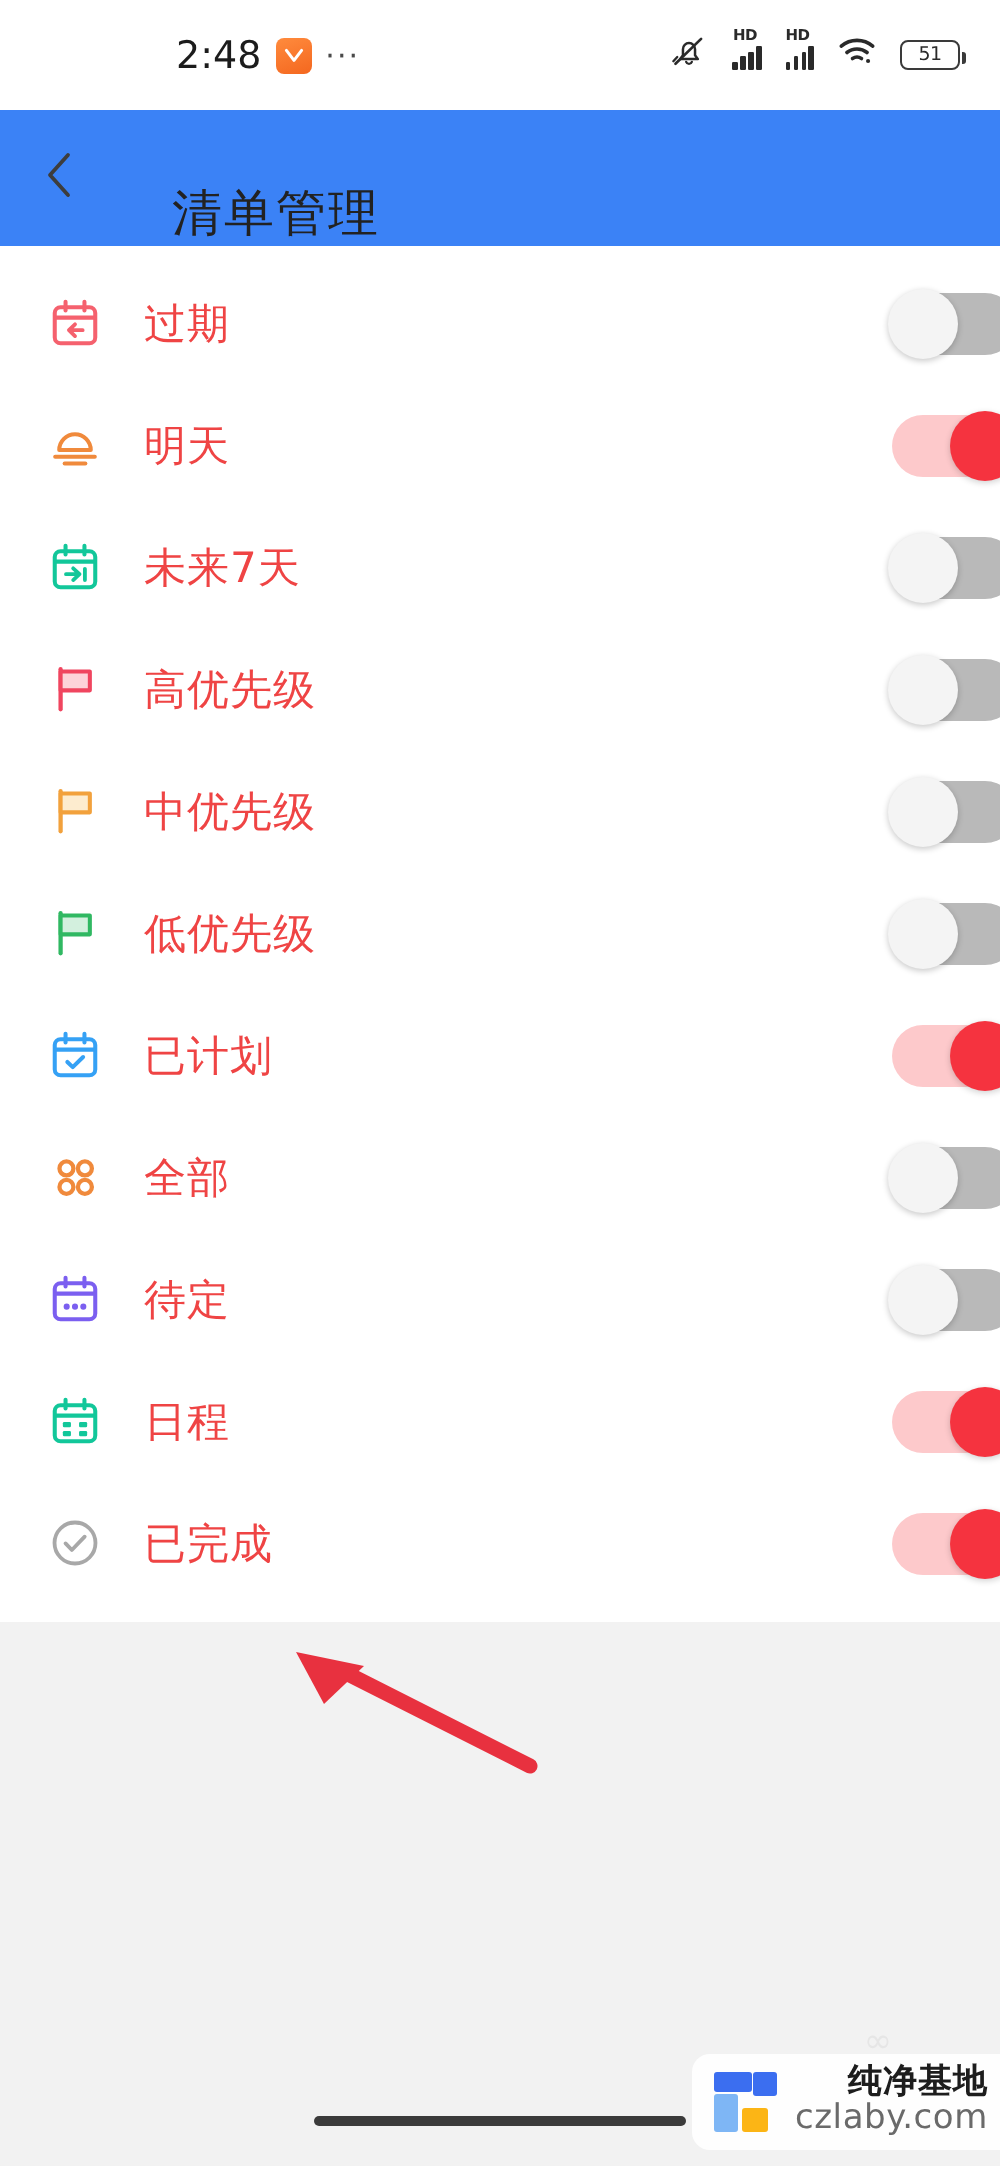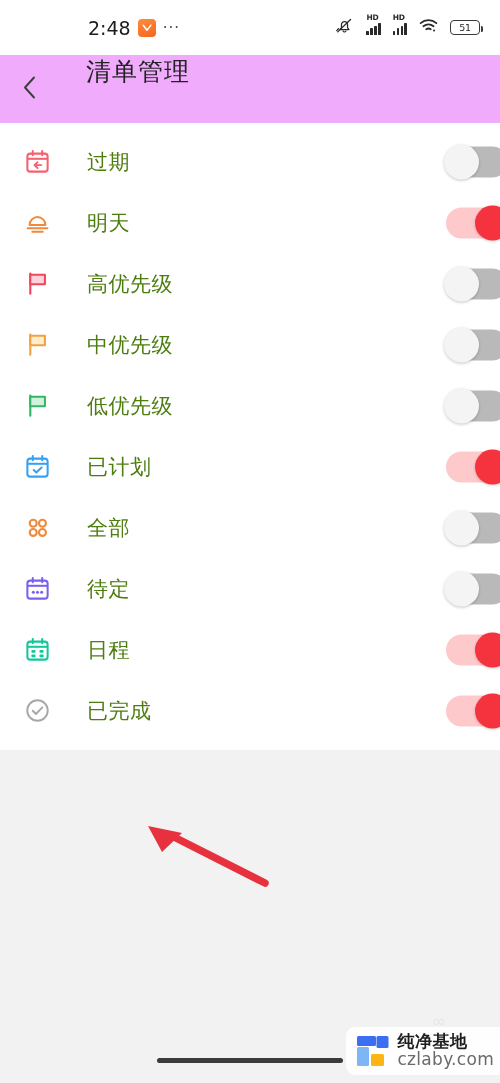--- a/index.html
+++ b/index.html
@@ -73,22 +73,22 @@
   .batt:after{
     content:""; position:absolute; right:-4px; top:4.5px;
     width:2.4px; height:6px; background:#3a3a3a; border-radius:0 1.5px 1.5px 0;
   }
   .batt span{ font-size:9.5px; color:#2a2a2a; letter-spacing:-0.3px;text-align:center; }
 
   
   .titlebar{
     position:relative;
     height:68px;
-    background:#f0abfc;
-    display:flex; align-items:flex-start;
+    background:#3b82f6;
+    display:flex; align-items:flex-end;
   }
   .backbtn{
     width:58px; height:68px;
     display:flex; align-items:center; justify-content:center;
     cursor:pointer;
   }
   .chev{
     width:13px; height:23px;
   }
   .page-title{
@@ -113,23 +113,23 @@
     padding-left:22px;
     cursor:pointer;
   }
   .row-icon{
     width:30px; height:30px;
     display:flex; align-items:center; justify-content:center;
     flex:0 0 30px;
   }
   .row-icon svg{ display:block; }
   .row-label{
-    margin-left:35px;
+    margin-left:20px;
     font-size:21px;
-    color:#4d7c0f;
+    color:#ef4444;
     letter-spacing:0.5px;
     font-family:"DejaVu Sans","Liberation Sans",sans-serif;
   }
 
   
   .toggle{
     position:absolute;
     right:-8px;
     top:50%;
     transform:translateY(-50%);
@@ -177,20 +177,21 @@
   }
 
   
   .watermark{
     position:absolute;
     right:0px; bottom:8px;
     display:flex; align-items:center; gap:7px;
     padding:6px 6px 6px 10px;
     background:rgba(255,255,255,0.92);
     border-radius:9px 0 0 9px;
+    text-align:right;
   }
   .wm-logo{ width:34px; height:34px; position:relative; flex:0 0 34px; }
   .wm-text{ display:flex; flex-direction:column; line-height:1.05; }
   .wm-cn{
     font-size:17px; font-weight:bold; color:#1d1d1d; letter-spacing:0.5px;
     font-family:"DejaVu Sans","Liberation Sans",sans-serif;
   }
   .wm-en{
     font-size:17px; color:#6a6a6a; letter-spacing:0.3px;
     font-family:"DejaVu Sans","Liberation Sans",sans-serif;
@@ -301,20 +302,37 @@
         </svg>
       </span>
       <span class="row-label">明天</span>
       <span class="toggle on">
         <span class="track"></span>
         <span class="knob"></span>
       </span>
     </div>
 
 
+    <div class="row">
+      <span class="row-icon">
+        <svg width="27" height="27" viewBox="0 0 24 24">
+          <rect x="3" y="5" width="18" height="16" rx="2.6" fill="none" stroke="#12c79a" stroke-width="1.8"></rect>
+          <line x1="3" y1="9.6" x2="21" y2="9.6" stroke="#12c79a" stroke-width="1.8"></line>
+          <line x1="7.8" y1="2.6" x2="7.8" y2="6.4" stroke="#12c79a" stroke-width="1.8" stroke-linecap="round"></line>
+          <line x1="16.2" y1="2.6" x2="16.2" y2="6.4" stroke="#12c79a" stroke-width="1.8" stroke-linecap="round"></line>
+          <path d="M8 15.2 H13.6 M11.2 12.6 L14 15.2 L11.2 17.8" fill="none" stroke="#12c79a" stroke-width="1.7" stroke-linecap="round" stroke-linejoin="round"></path>
+          <line x1="16.4" y1="12.8" x2="16.4" y2="17.8" stroke="#12c79a" stroke-width="1.7" stroke-linecap="round"></line>
+        </svg>
+      </span>
+      <span class="row-label">未来7天</span>
+      <span class="toggle off">
+        <span class="track"></span>
+        <span class="knob"></span>
+      </span>
+    </div>
 
     <div class="row">
       <span class="row-icon">
         <svg width="27" height="27" viewBox="0 0 24 24">
           <line x1="5.6" y1="3.2" x2="5.6" y2="21" stroke="#f0455f" stroke-width="1.9" stroke-linecap="round"></line>
           <path d="M5.6 4.2 H18.6 V12.6 H5.6 Z" fill="#fdd3d9" stroke="#f0455f" stroke-width="1.8" stroke-linejoin="round"></path>
         </svg>
       </span>
       <span class="row-label">高优先级</span>
       <span class="toggle off">

